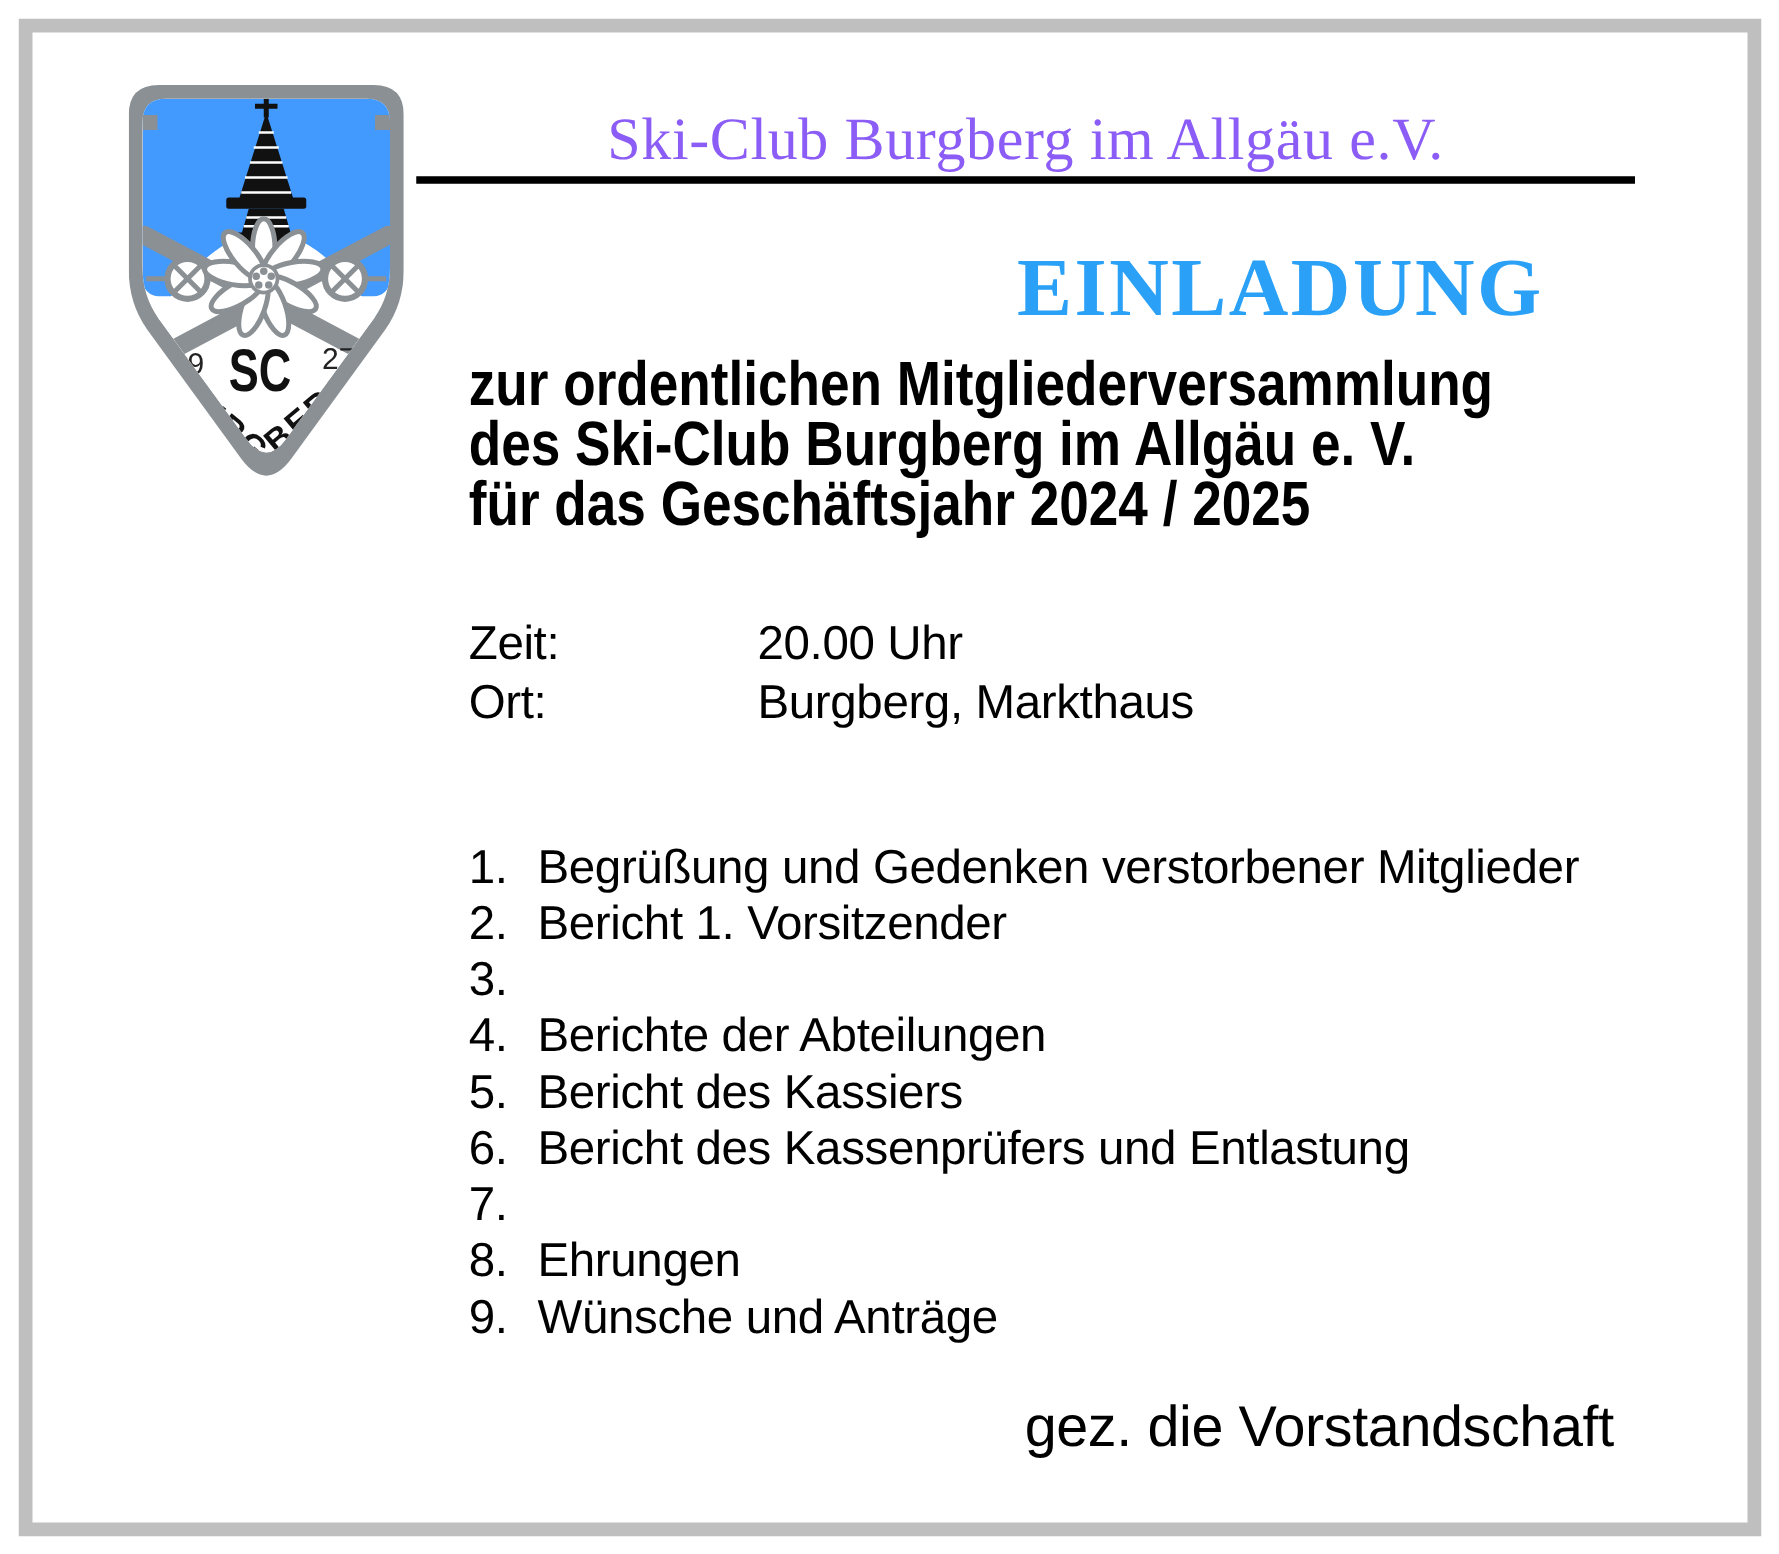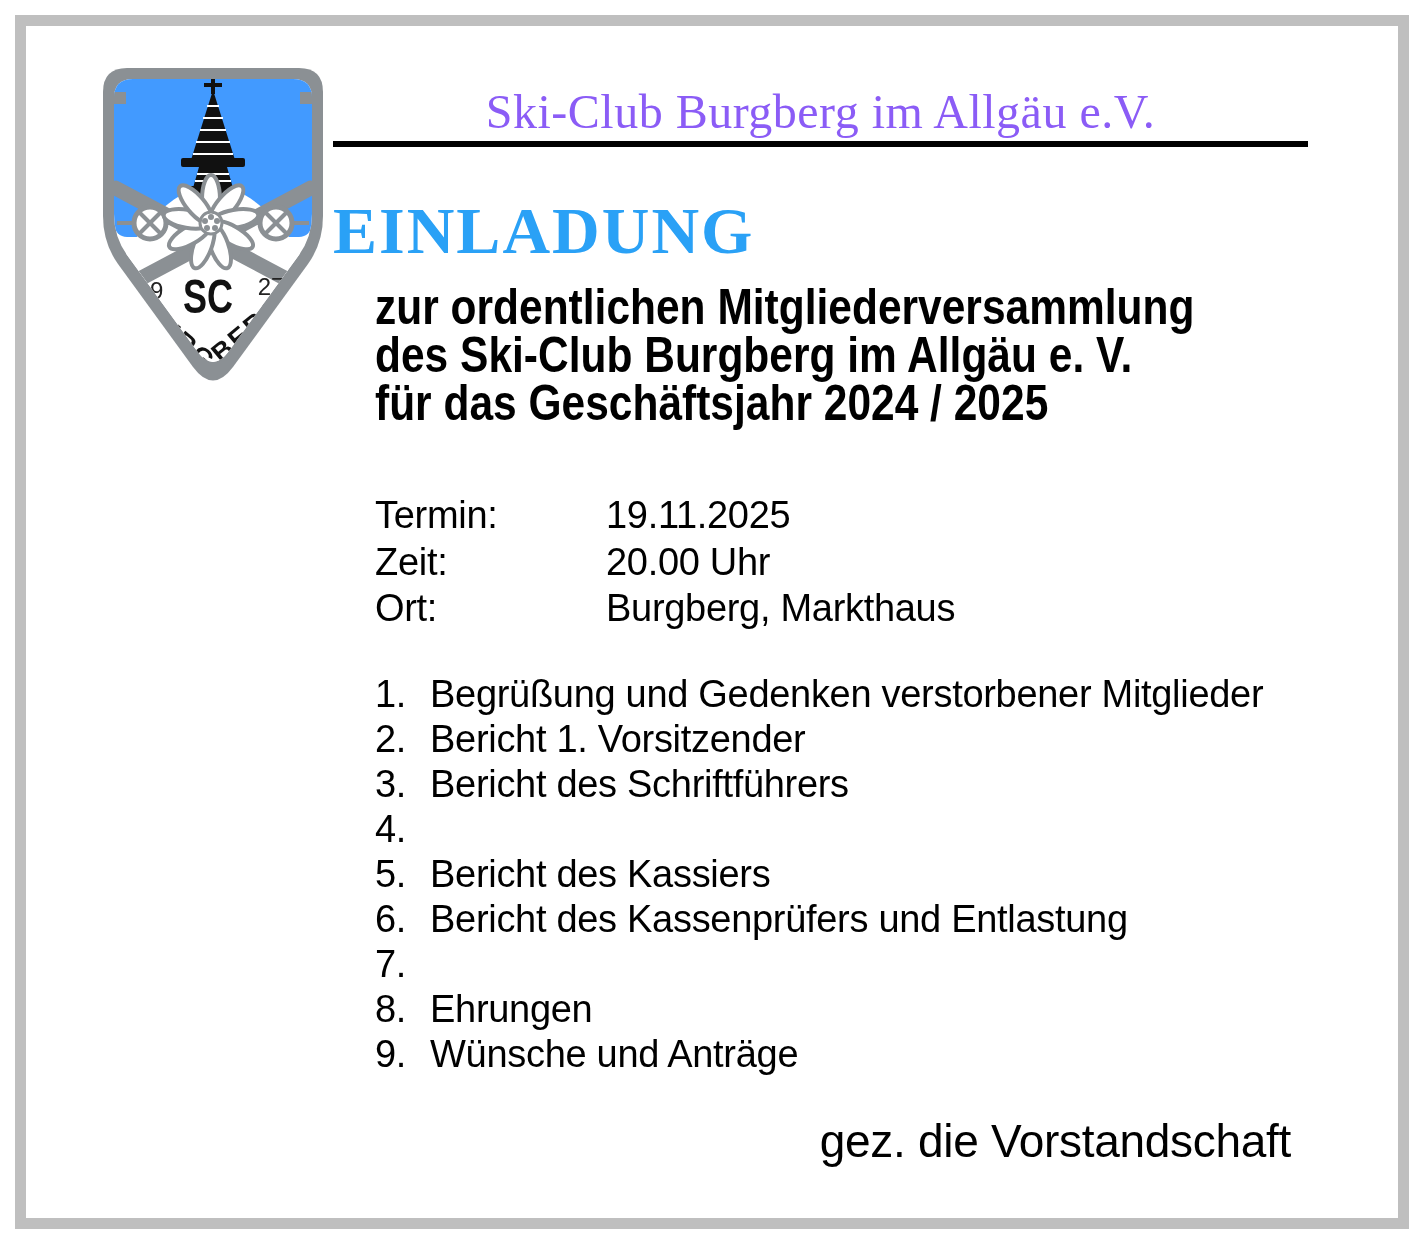--- a/index.html
+++ b/index.html
@@ -22,21 +22,21 @@
     text-align:center;
     font-family:"Liberation Serif",serif;
     font-size:48px;line-height:52px;
     letter-spacing:0.5px;
     color:#8b5cf6;
     white-space:nowrap;
   }
   .rule{position:absolute;left:333px;top:141px;width:975px;height:6px;background:#000;}
   .einladung{
     position:absolute;left:333px;top:197px;width:902px;
-    text-align:left;
+    text-align:right;
     font-family:"Liberation Serif",serif;
     font-weight:bold;
     font-size:66px;line-height:68px;
     letter-spacing:2px;
     color:#2aa1f6;
     white-space:nowrap;
   }
   .subtitle{
     position:absolute;left:375px;top:283px;
     font-weight:bold;
@@ -170,48 +170,44 @@
   <div class="einladung">EINLADUNG</div>
 
   <div class="subtitle">
     <div>zur ordentlichen Mitgliederversammlung</div>
     <div>des Ski-Club Burgberg im Allgäu e. V.</div>
     <div>für das Geschäftsjahr 2024 / 2025</div>
   </div>
 
   <div class="details">
     <div class="detail-row">
-      <span class="detail-label">Termin:</span>
-      <span class="detail-value">19.11.2025</span>
-    </div>
-    <div class="detail-row">
       <span class="detail-label">Zeit:</span>
       <span class="detail-value">20.00 Uhr</span>
     </div>
     <div class="detail-row">
       <span class="detail-label">Ort:</span>
       <span class="detail-value">Burgberg, Markthaus</span>
     </div>
   </div>
 
   <div class="agenda">
     <div class="agenda-item">
       <span class="agenda-num">1.</span>
       <span>Begrüßung und Gedenken verstorbener Mitglieder</span>
     </div>
     <div class="agenda-item">
       <span class="agenda-num">2.</span>
       <span>Bericht 1. Vorsitzender</span>
     </div>
     <div class="agenda-item">
       <span class="agenda-num">3.</span>
-      <span>Bericht des Schriftführers</span>
     </div>
     <div class="agenda-item">
       <span class="agenda-num">4.</span>
+      <span>Berichte der Abteilungen</span>
     </div>
     <div class="agenda-item">
       <span class="agenda-num">5.</span>
       <span>Bericht des Kassiers</span>
     </div>
     <div class="agenda-item">
       <span class="agenda-num">6.</span>
       <span>Bericht des Kassenprüfers und Entlastung</span>
     </div>
     <div class="agenda-item">

